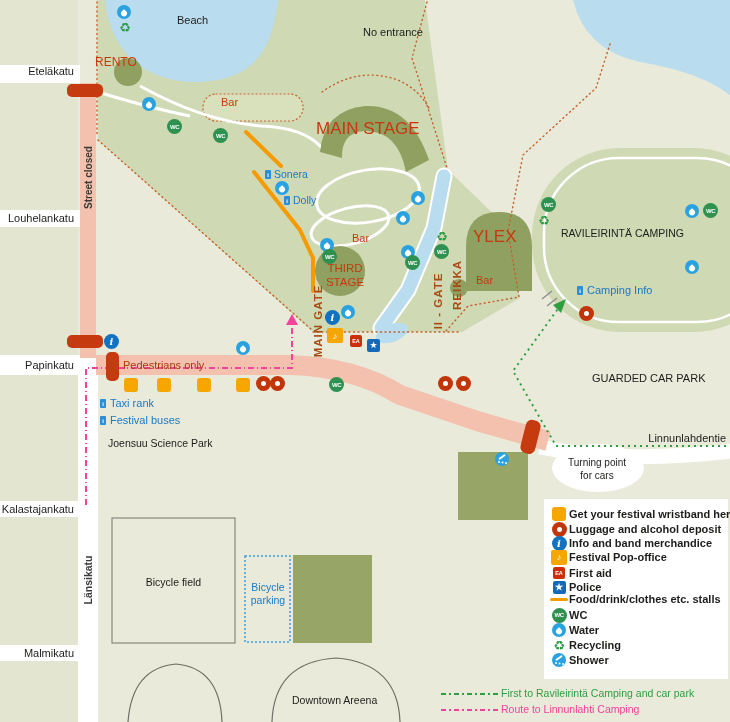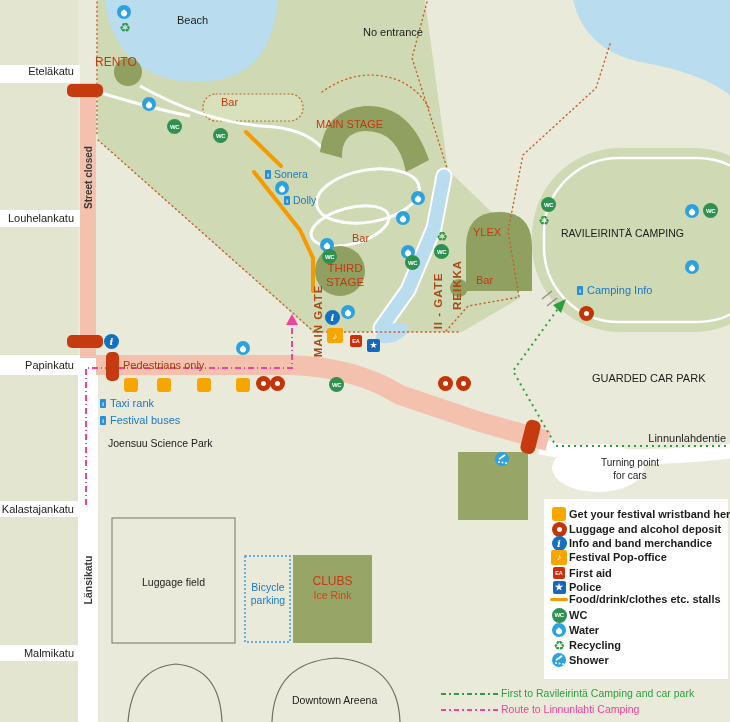--- a/index.html
+++ b/index.html
@@ -7,21 +7,21 @@
        font-family:"Liberation Sans",sans-serif;background:#e9ead9}
   #map svg{position:absolute;left:0;top:0}
   .lbl{position:absolute;font-weight:normal;font-size:11px;color:#1d1d1b;white-space:nowrap;line-height:1.25}
   .center{text-align:center;white-space:normal}
   .red{color:#c8380e}
   .blue{color:#1b79c6}
   .gate{color:#a84b15;letter-spacing:1px}
   .gray{color:#3a3a38}
   .green-t{color:#2f9e41}
   .pink-t{color:#f2429b}
-  .s10{font-size:10px}.s105{font-size:10.5px}.s115{font-size:11.5px}.s12{font-size:12px}.s13{font-size:11px}
+  .s10{font-size:10px}.s105{font-size:10.5px}.s115{font-size:11.5px}.s12{font-size:12px}.s13{font-size:17px}
   .street{left:0;width:74px;text-align:right}
   .vlbl{position:absolute;font-weight:bold;text-align:center;transform:rotate(-90deg);white-space:nowrap}
   
   .ic{position:relative;display:inline-flex;align-items:center;justify-content:center;box-sizing:border-box;flex:none}
   .abs{position:absolute}
   .wc{width:15px;height:15px;border-radius:50%;background:#2e9150;color:#fff;font-weight:bold;font-size:6px;letter-spacing:-.5px}
   .drop{width:14px;height:14px;border-radius:50%;background:#2ba2e0}
   .drop::before{content:"";width:6px;height:6px;background:#fff;border-radius:0 50% 50% 50%;transform:rotate(45deg) translate(1px,1px)}
   .infoc{width:15px;height:15px;border-radius:50%;background:#1272bf;color:#fff;
          font:italic bold 10px "DejaVu Serif",serif}
@@ -137,44 +137,40 @@
   <div class="vlbl s105 gray" style="left:56px;top:574px;width:64px">Länsikatu</div>
   <div class="vlbl s10 gray" style="left:43px;top:172px;width:90px">Street closed</div>
   <div class="lbl" style="left:608px;top:432px;width:118px;text-align:right">Linnunlahdentie</div>
   <div class="lbl" style="left:123px;top:359px;color:#a63c10">Pedestrians only</div>
 
   <div class="lbl" style="left:177px;top:14px">Beach</div>
   <div class="lbl" style="left:363px;top:26px">No entrance</div>
   <div class="lbl s105 center" style="left:545px;top:227px;width:155px">RAVILEIRINTÄ CAMPING</div>
   <div class="lbl" style="left:592px;top:372px">GUARDED CAR PARK</div>
   <div class="lbl s105" style="left:108px;top:437px">Joensuu Science Park</div>
-  <div class="lbl s10 center" style="left:590px;top:457px;width:80px">
+  <div class="lbl s10 center" style="left:557px;top:457px;width:80px">
     <div>Turning point</div>
     <div>for cars</div>
   </div>
-  <div class="lbl s105 center" style="left:112px;top:576px;width:123px">Luggage field</div>
+  <div class="lbl s105 center" style="left:112px;top:576px;width:123px">Bicycle field</div>
   <div class="lbl s105" style="left:292px;top:694px">Downtown Areena</div>
 
   <div class="lbl red s12" style="left:95px;top:55px">RENTO</div>
   <div class="lbl red" style="left:221px;top:96px">Bar</div>
   <div class="lbl red s13" style="left:316px;top:118px">MAIN STAGE</div>
   <div class="lbl red" style="left:352px;top:232px">Bar</div>
   <div class="lbl red s115 center" style="left:316px;top:261px;width:58px">
     <div>THIRD</div>
     <div>STAGE</div>
   </div>
   <div class="vlbl s115 gate" style="left:278px;top:315px;width:80px">MAIN GATE</div>
   <div class="vlbl s115 gate" style="left:403px;top:295px;width:70px">II - GATE</div>
   <div class="vlbl s115 gate" style="left:432px;top:279px;width:50px">REIKKA</div>
   <div class="lbl red s13" style="left:473px;top:226px">YLEX</div>
   <div class="lbl red" style="left:476px;top:274px">Bar</div>
-  <div class="lbl center" style="left:293px;top:574px;width:79px">
-    <div class="red s12">CLUBS</div>
-    <div class="s105" style="color:#e03d12">Ice Rink</div>
-  </div>
   <div class="lbl blue s105 center" style="left:242px;top:581px;width:52px">
     <div>Bicycle</div>
     <div>parking</div>
   </div>
 
   <span class="ic abs tag" style="left:265px;top:170px">i</span>
   <div class="lbl blue s105" style="left:274px;top:168px">Sonera</div>
   <span class="ic abs tag" style="left:284px;top:196px">i</span>
   <div class="lbl blue s105" style="left:293px;top:194px">Dolly</div>
   <span class="ic abs tag" style="left:577px;top:286px">i</span>

